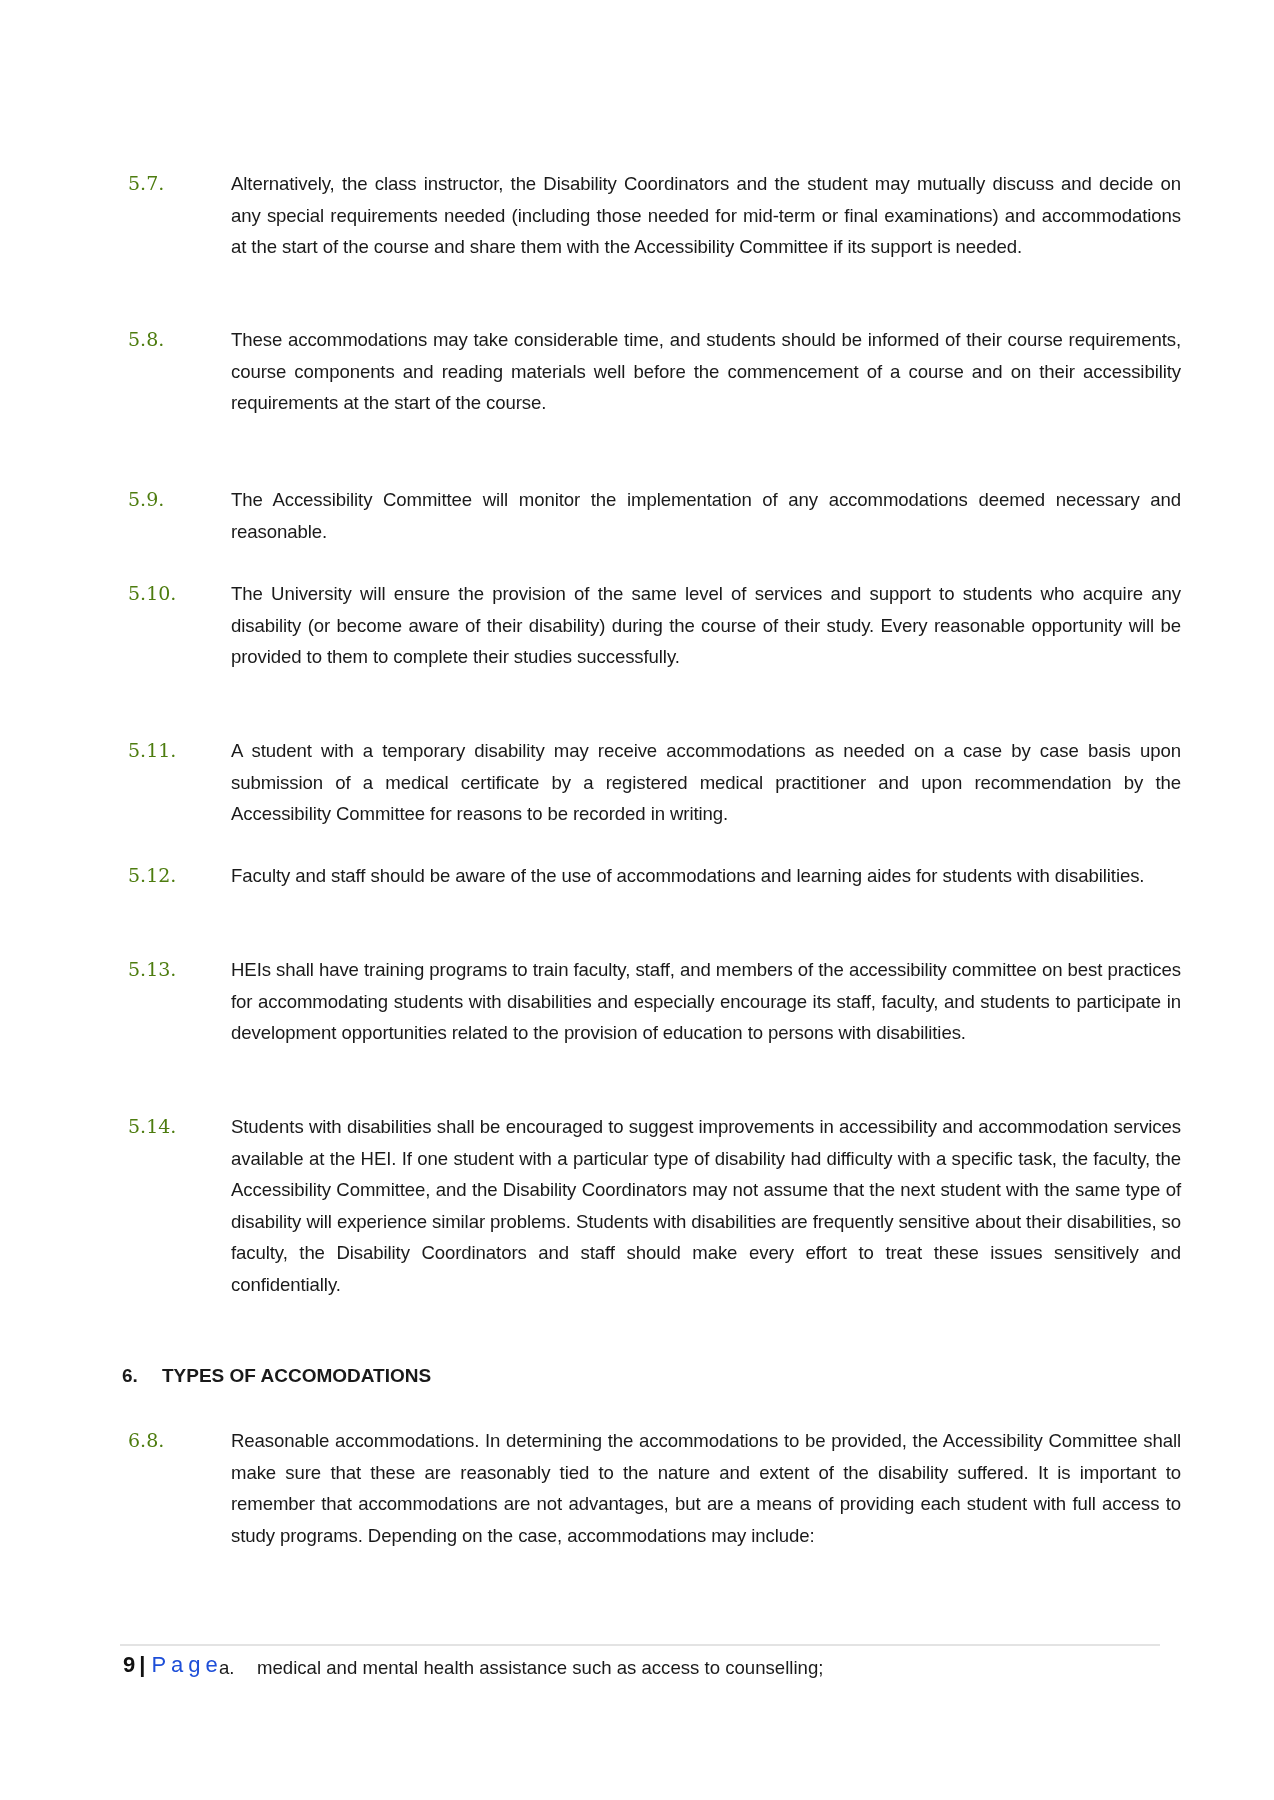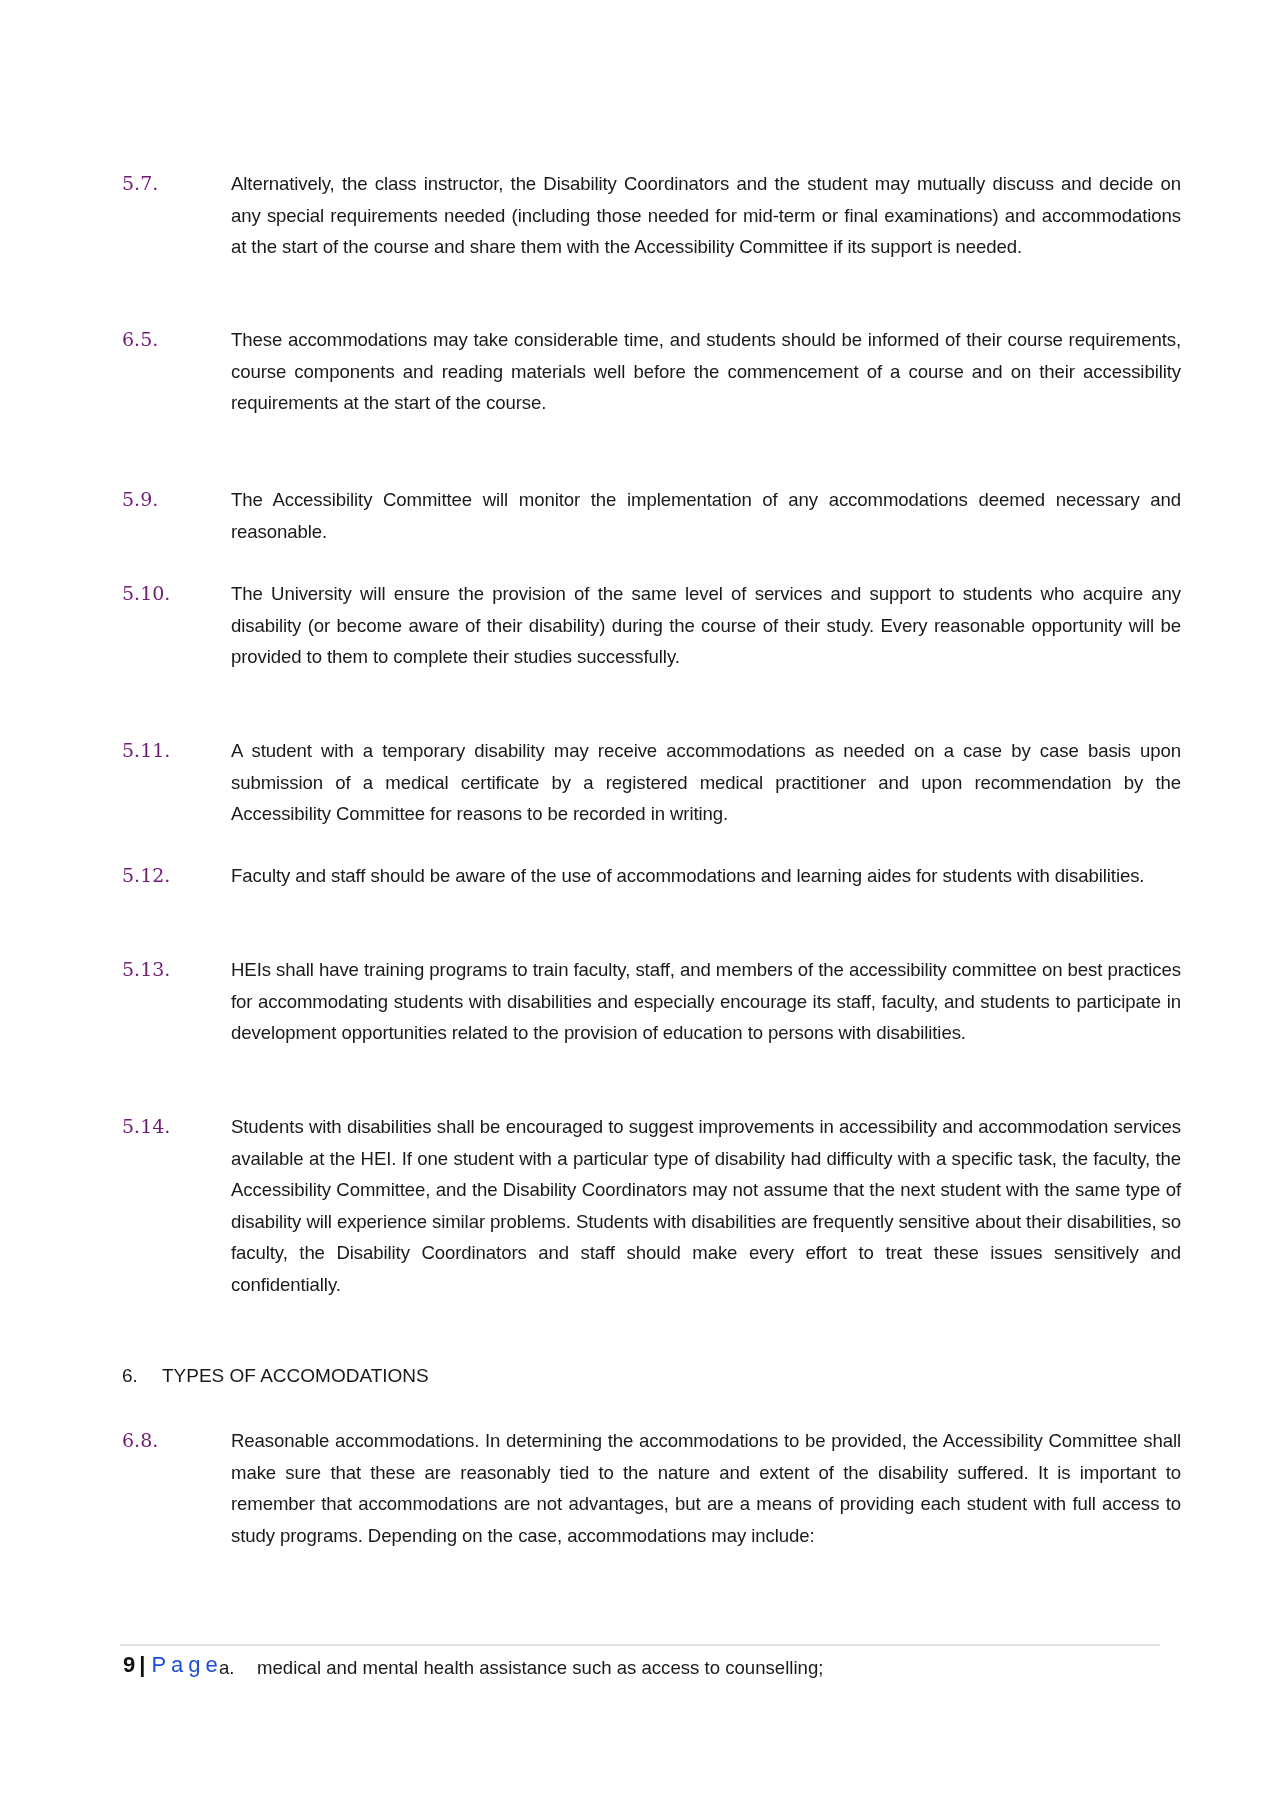--- a/index.html
+++ b/index.html
@@ -1,33 +1,33 @@
 <!DOCTYPE html>
 <html><head>
 <meta charset="utf-8">
 <style>
   html, body { margin: 0; padding: 0; background: #ffffff; }
   body { width: 1274px; height: 1800px; position: relative; overflow: hidden; color: #1a1a1a; }
   .page { position: absolute; left: 0; top: 0; width: 1274px; height: 1800px; background: #fff; }
   .para { position: absolute; left: 118px; width: 1042px; }
   .num {
-    position: absolute; left: 4px; top: 0;
+    position: absolute; left: 10px; top: 0;
     font-family: "DejaVu Serif", "Liberation Serif", serif;
-    font-size: 19px; line-height: 31.5px; color: #701a75;
+    font-size: 19px; line-height: 31.5px; color: #4d7c0f;
   }
   .body {
     margin-left: 113px; width: 950px;
     font-family: "Liberation Sans", sans-serif;
     font-size: 18.6px; line-height: 31.5px; text-align: justify;
     letter-spacing: -0.1px;
   }
   .u { text-underline-offset: 3px; }
   .heading {
     position: absolute; left: 122px; top: 1360px;
-    font-family: "Liberation Sans", sans-serif; font-weight: normal;
+    font-family: "Liberation Sans", sans-serif; font-weight: bold;
     font-size: 19px; line-height: 31.5px;
   }
   .heading .hnum { display: inline-block; width: 40px; }
   .item {
     position: absolute; left: 219px; top: 1612px;
     font-family: "Liberation Sans", sans-serif; font-size: 18.6px; line-height: 31.5px; margin-top: 40px;
   }
   .item .letter { display: inline-block; width: 38px; }
   .divider { position: absolute; left: 120px; width: 1040px; top: 1644px; height: 2px; background: #e3e3e3; }
   .footer {
@@ -42,21 +42,21 @@
 <body>
 
 <div class="page">
 
   <div class="para" style="top:168px">
     <span class="num">5.7.</span>
     <div class="body">Alternatively, the class instructor, the Disability Coordinators and the student may mutually discuss and decide on any special requirements needed (including those needed for mid-term or final examinations) and accommodations at the start of the course and share them with the Accessibility Committee if its support is needed.</div>
   </div>
 
   <div class="para" style="top:324px">
-    <span class="num">6.5.</span>
+    <span class="num">5.8.</span>
     <div class="body">These accommodations may take considerable time, and students should be informed of their course requirements, course components and reading materials well before the commencement of a course and on their accessibility requirements at the start of the course.</div>
   </div>
 
   <div class="para" style="top:484px">
     <span class="num">5.9.</span>
     <div class="body">The Accessibility Committee will monitor the implementation of any accommodations deemed necessary and reasonable.</div>
   </div>
 
   <div class="para" style="top:578px">
     <span class="num">5.10.</span>

